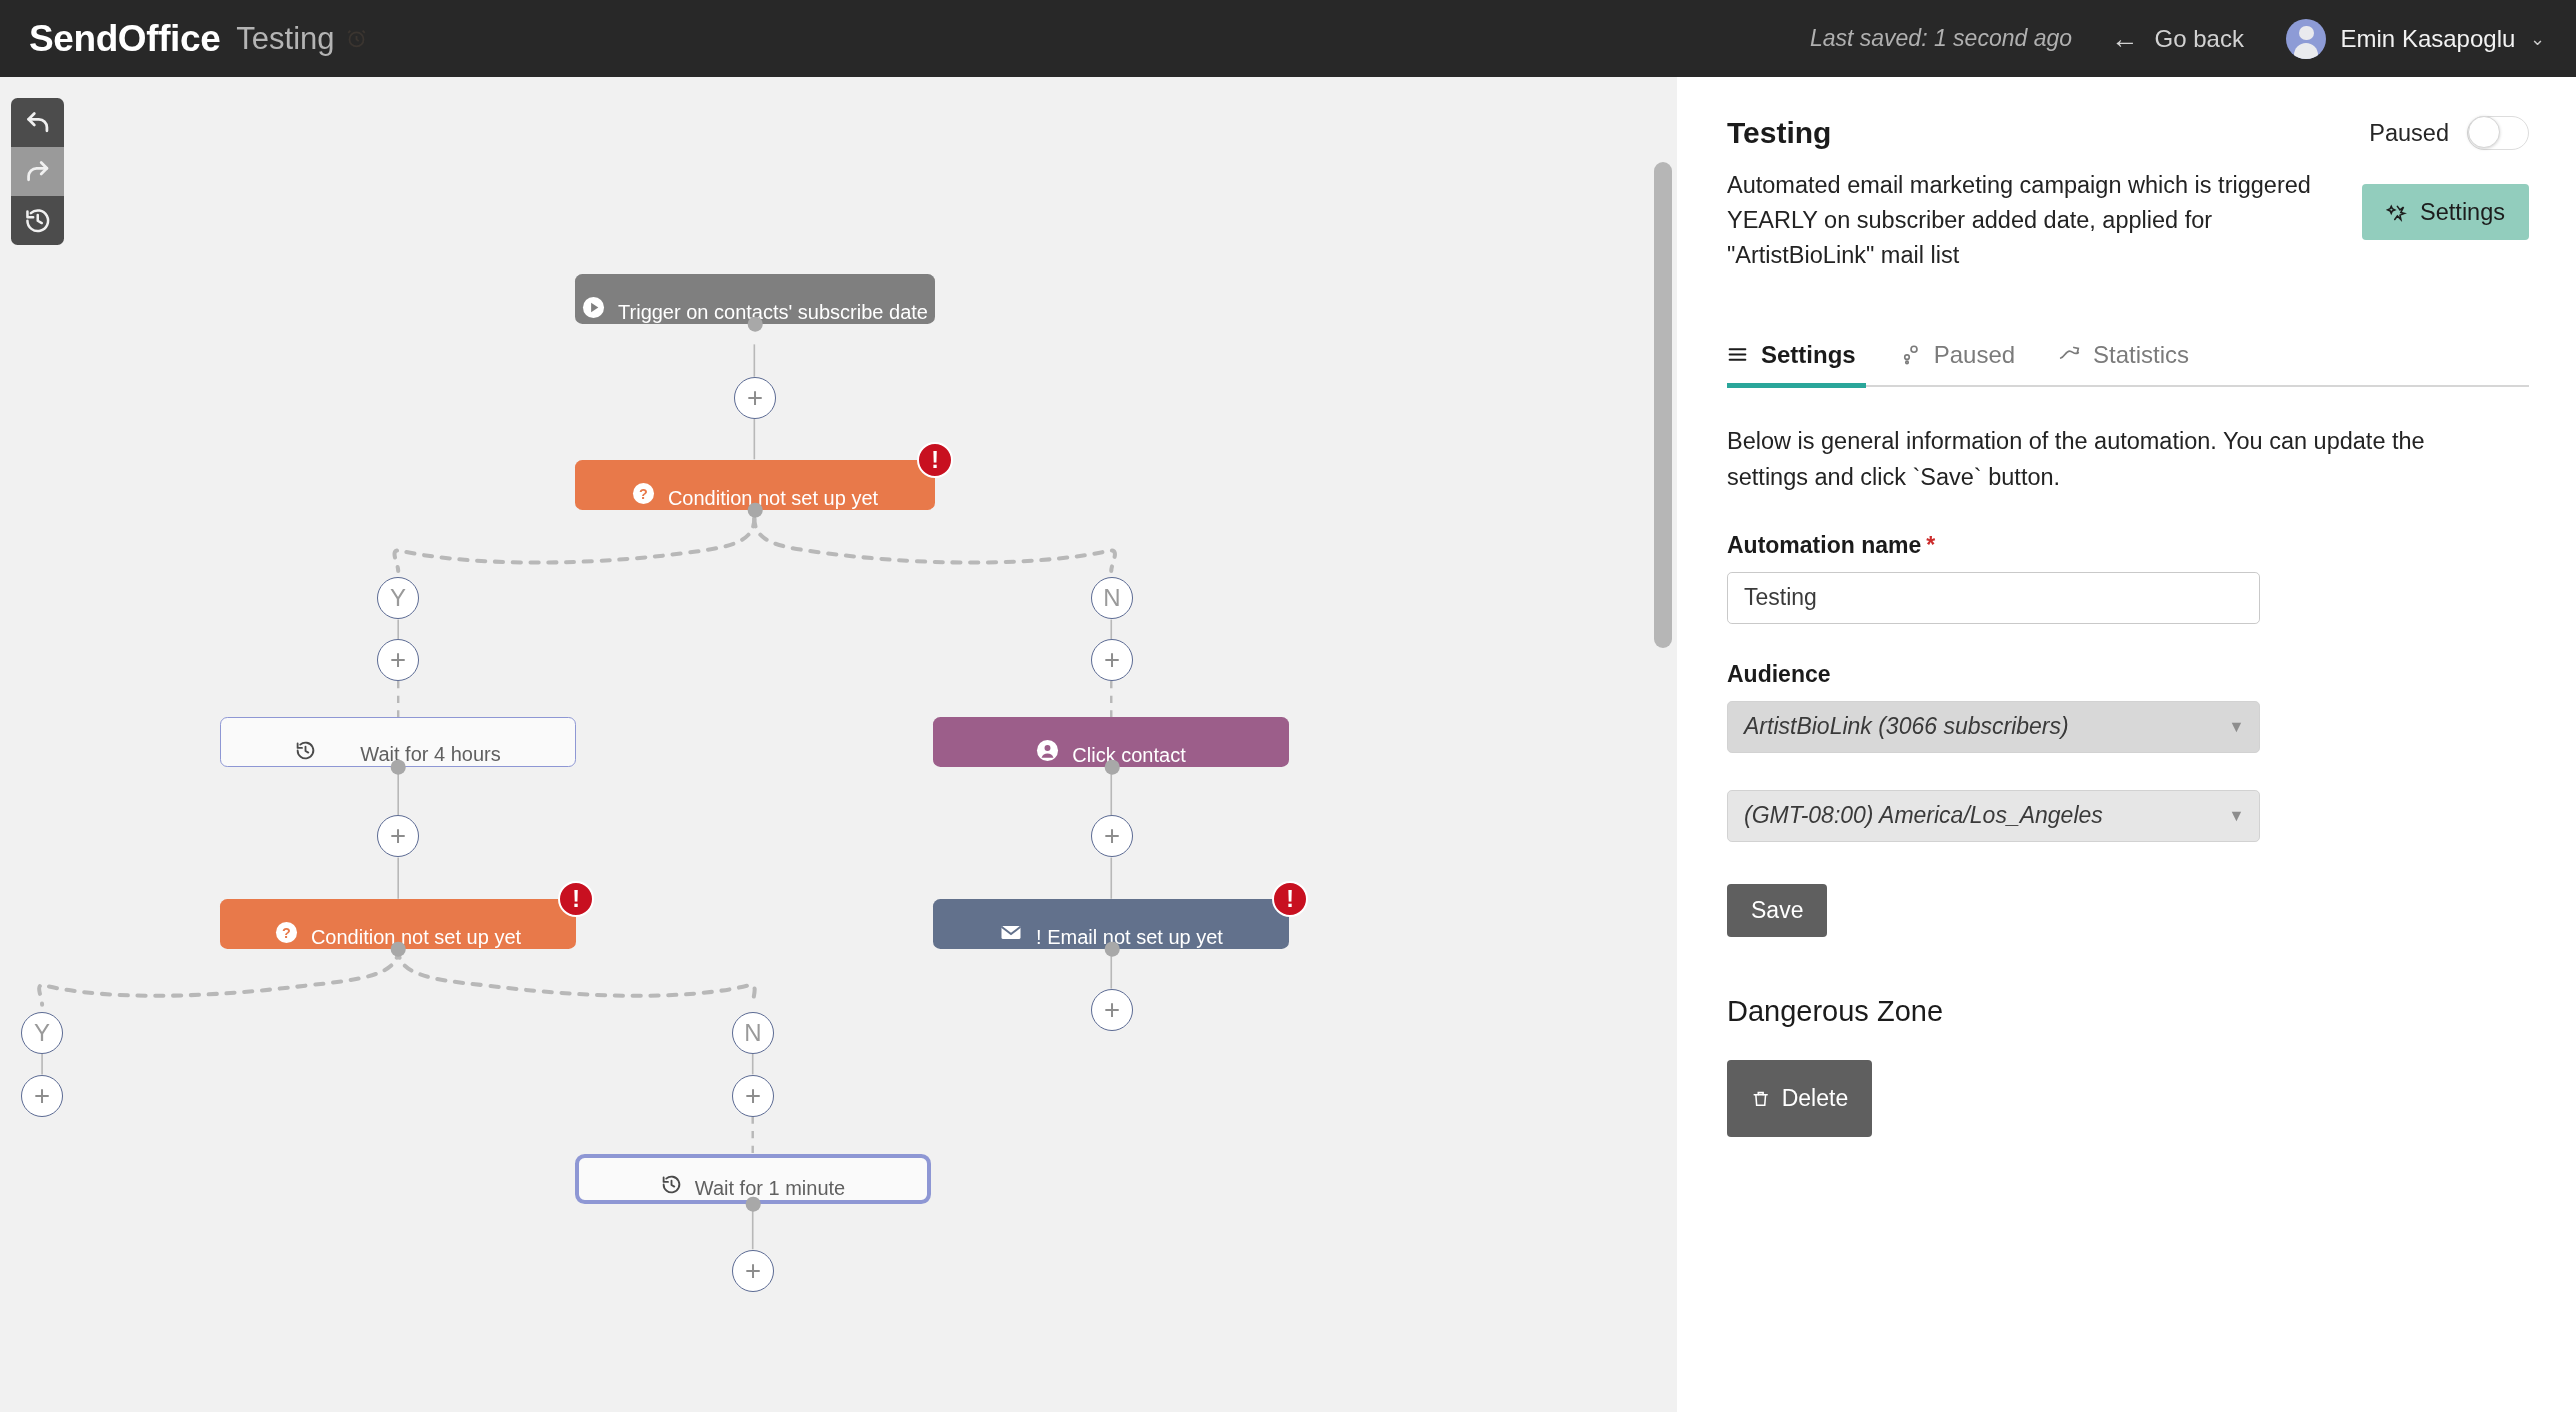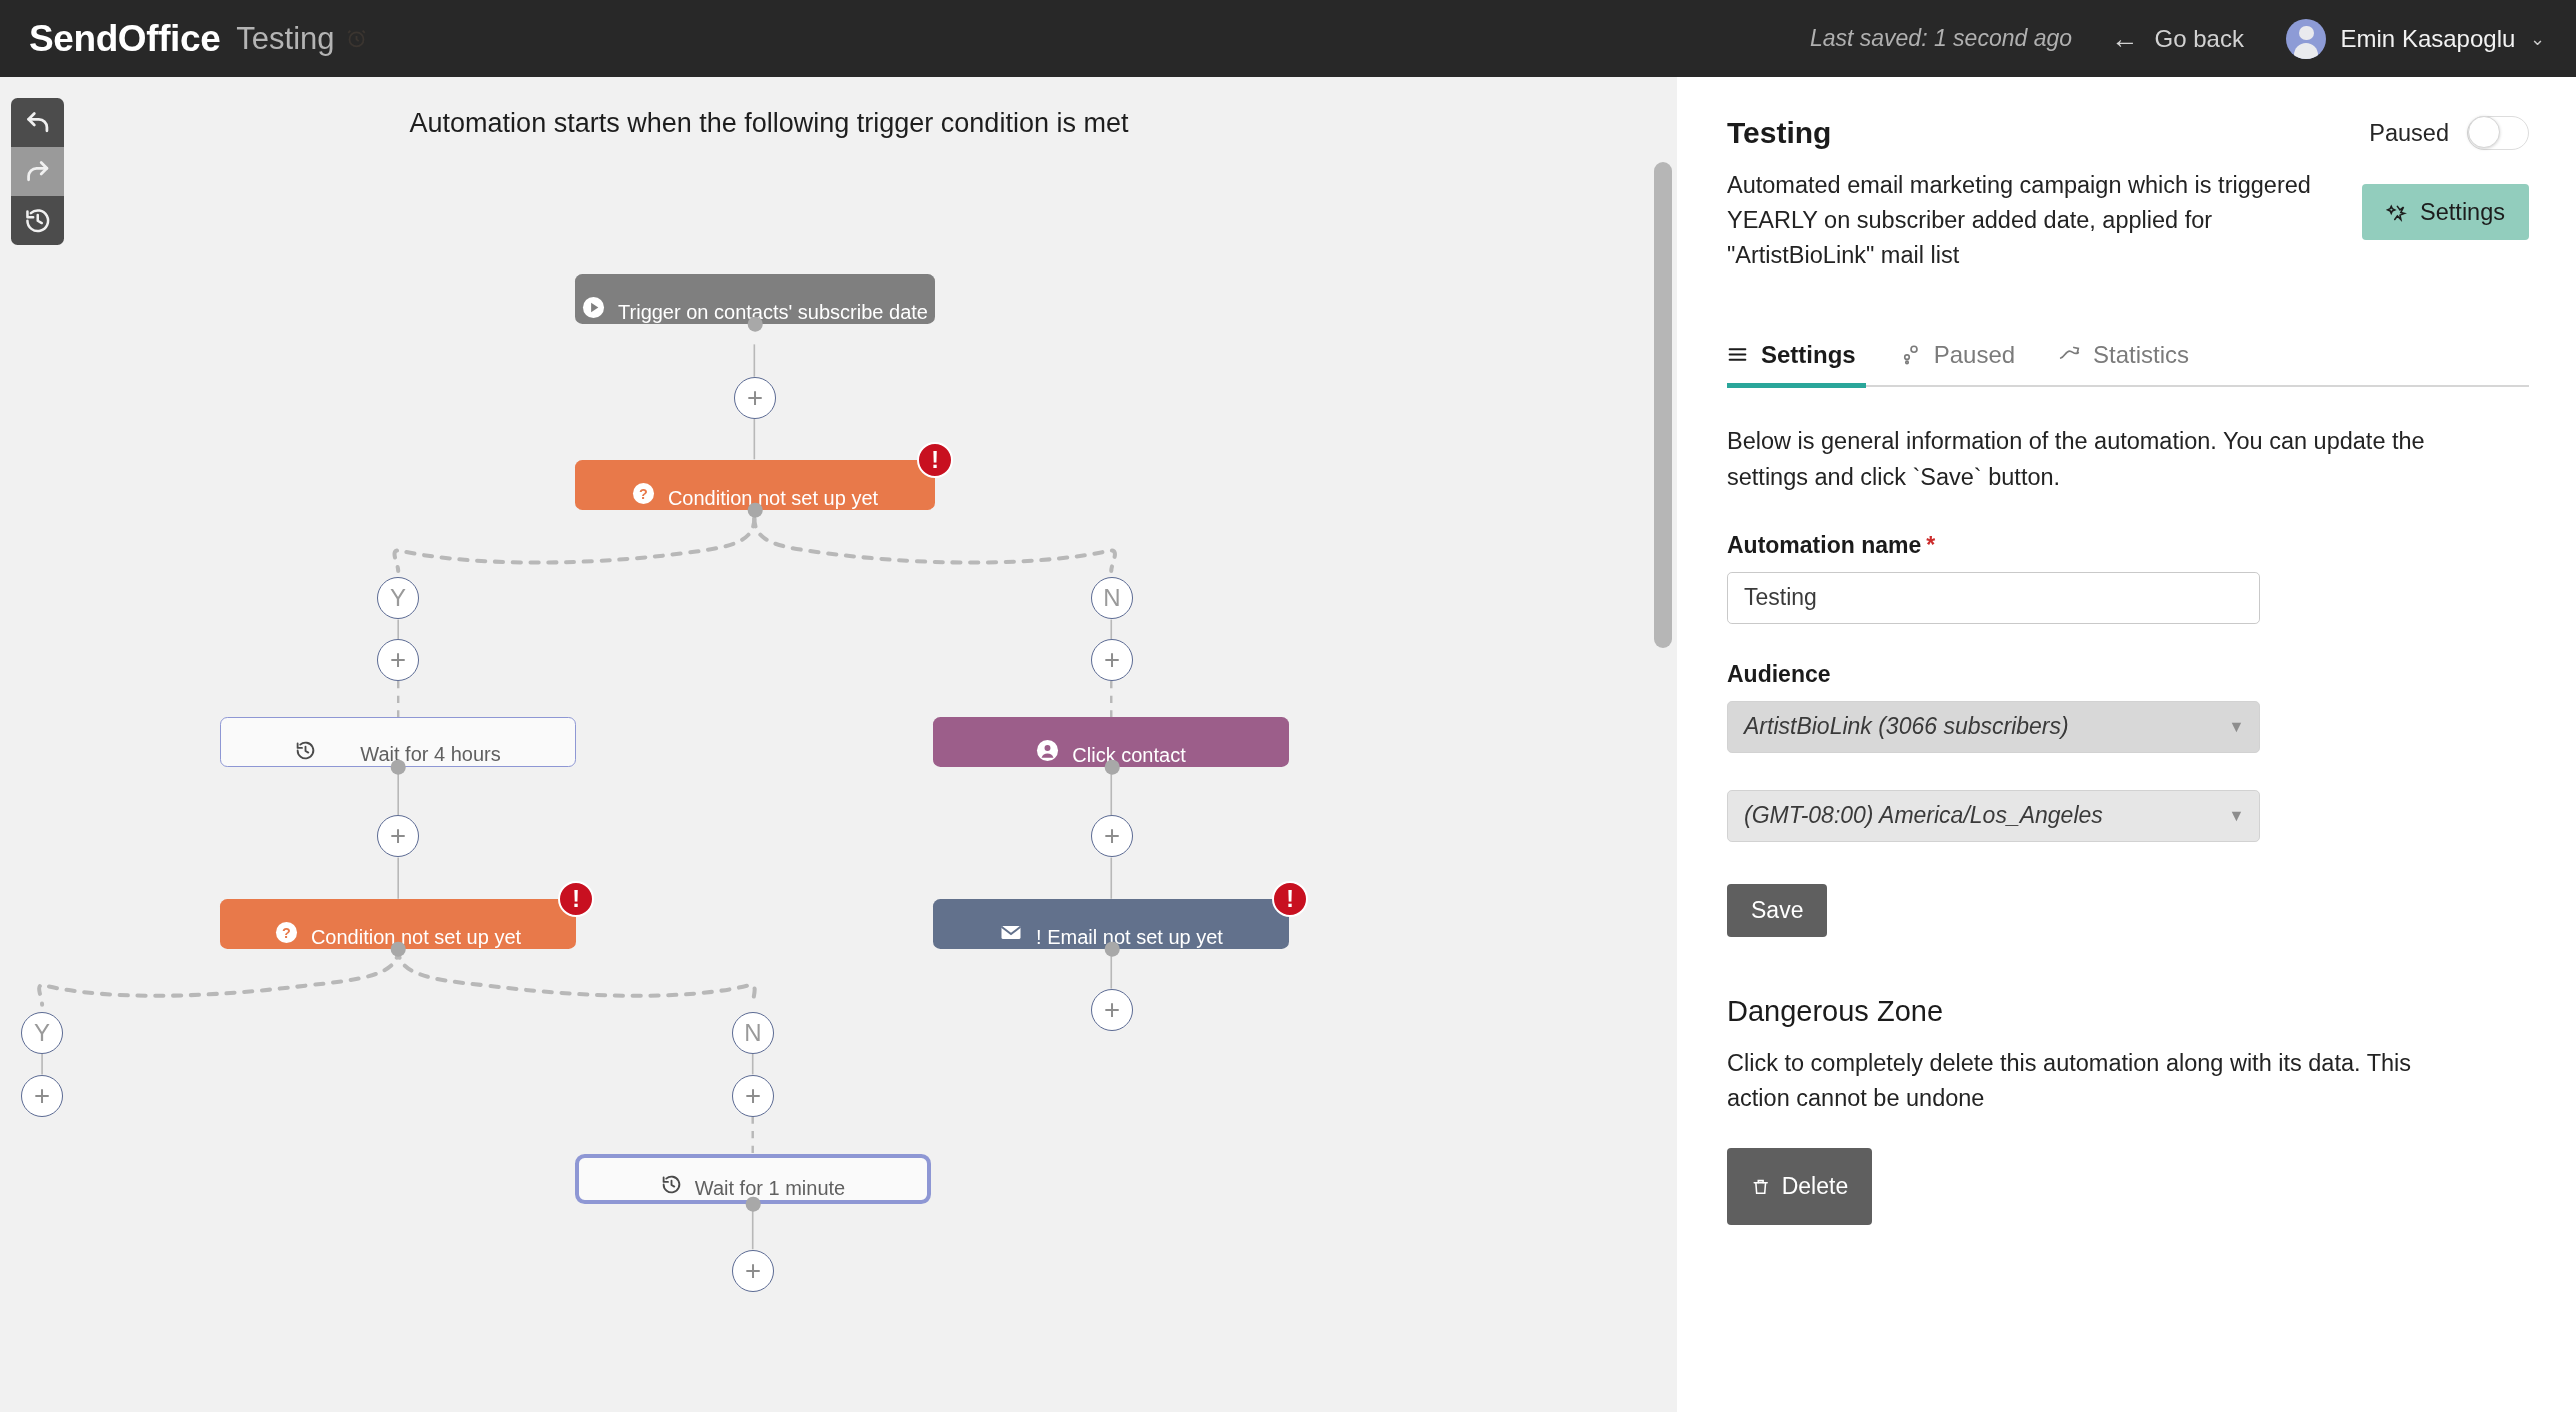--- a/index.html
+++ b/index.html
@@ -234,21 +234,20 @@
           <span class="body"></span>
       </div>
       <span class="username">Emin Kasapoglu</span>
       <span class="caret-down">⌄</span>
     </div>
   </div>
 </div>
 
 <div class="canvas">
 
-  <div class="canvas-title">Automation starts when the following trigger condition is met</div>
 
   <div class="toolstrip">
     <div class="toolbtn dark">
       <svg width="27.5" height="27.5" viewBox="0 0 24 24" fill="none" stroke="#f0f0f0" stroke-width="2.4" stroke-linecap="round" stroke-linejoin="round">
         <polyline points="9,14 4,9 9,4"></polyline>
           <path d="M4 9h9a7 7 0 0 1 7 7v3"></path>
       </svg>
     </div>
     <div class="toolbtn light">
       <svg width="27.5" height="27.5" viewBox="0 0 24 24" fill="none" stroke="#f0f0f0" stroke-width="2.4" stroke-linecap="round" stroke-linejoin="round">
@@ -486,21 +485,20 @@
   <div class="field">
     <div class="fselect light">
       <span>(GMT-08:00) America/Los_Angeles</span>
       <span class="arr">▼</span>
     </div>
   </div>
 
   <button class="btn-dark">Save</button>
 
   <div class="danger-title">Dangerous Zone</div>
-  <div class="danger-text">Click to completely delete this automation along with its data. This action cannot be undone</div>
 
   <button class="btn-delete">
     <span class="tico">
       <svg width="19.4" height="19.4" viewBox="0 0 24 24" fill="none" stroke="#ffffff" stroke-width="1.9" stroke-linecap="round">
           <path d="M4 7h16"></path>
           <path d="M9 7V4.5h6V7"></path>
           <path d="M6 7l1 13h10l1-13"></path>
         </svg>
     </span>
     <span>Delete</span>

